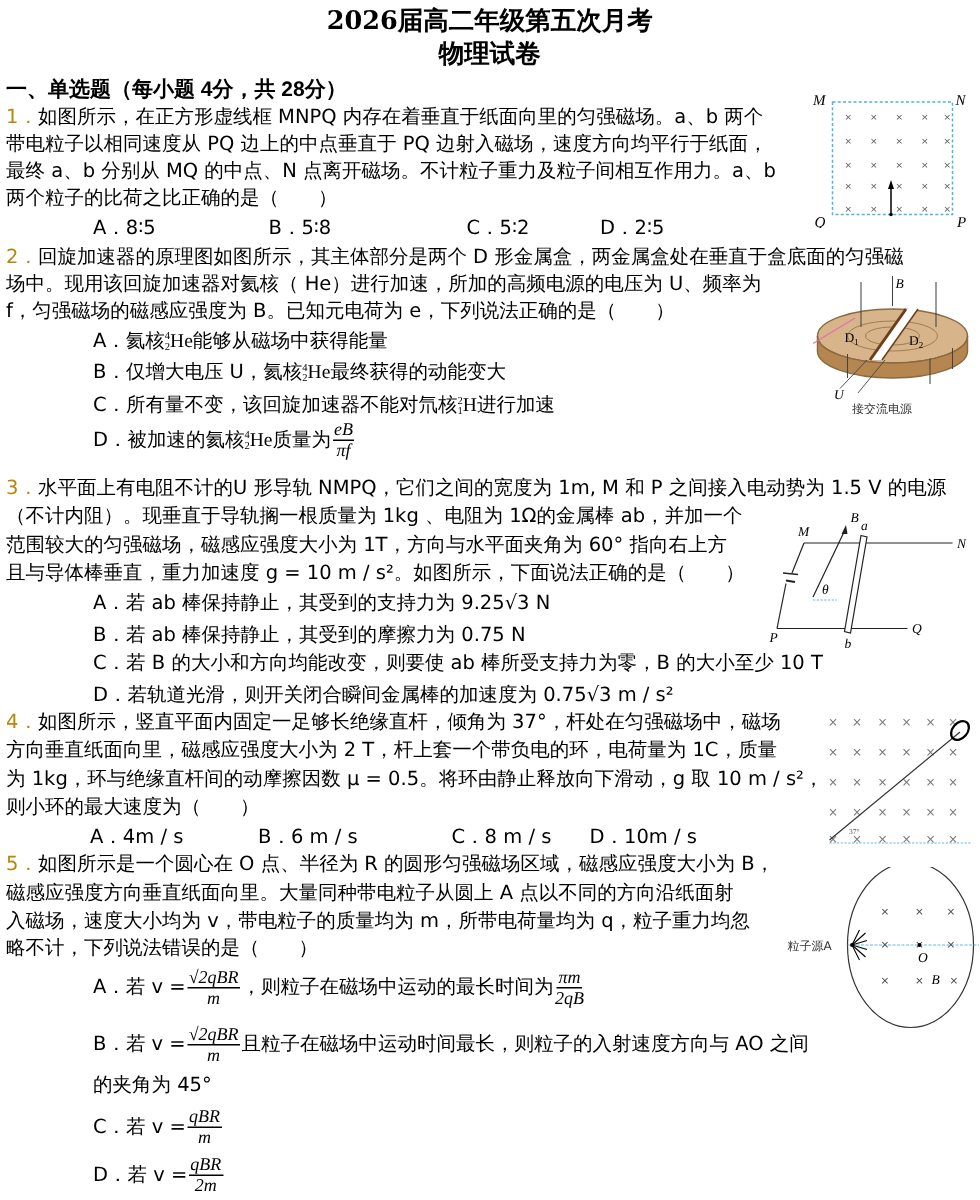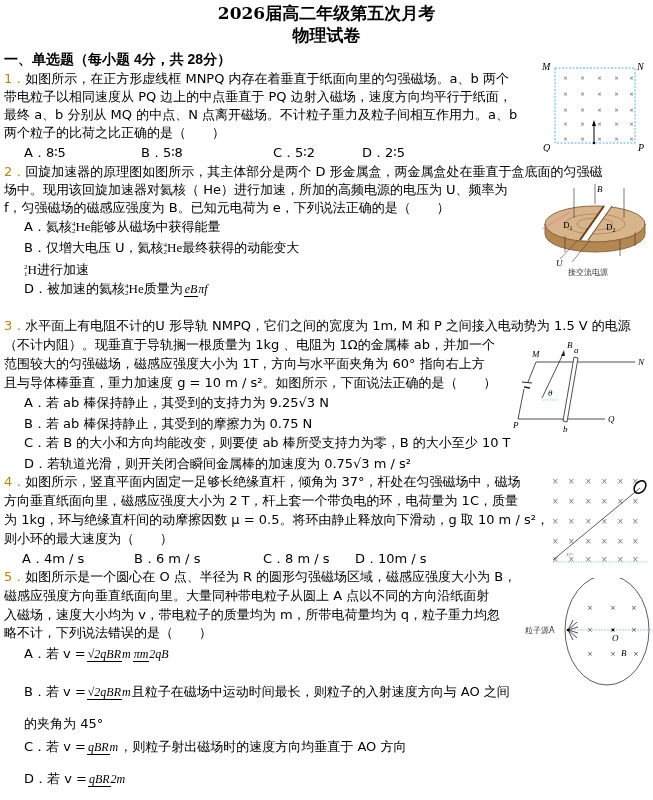--- a/index.html
+++ b/index.html
@@ -4,23 +4,23 @@
 <style>
   html, body { margin:0; padding:0; background:#ffffff; }
   body { width:653px; height:800px; overflow:hidden; position:relative;
          font-family:"DejaVu Sans", sans-serif; color:#000; font-size:13px; }
   .title { position:absolute; left:0; width:653px; text-align:center;
            font-family:"DejaVu Serif", serif; font-weight:bold; }
   .t1 { top:2px; font-size:17px; }
   .t2 { top:24px; font-size:17px;font-family:Liberation Serif, serif; }
   .sec { position:absolute; left:4px; top:51px; font-size:14px; font-weight:bold; font-family:Liberation Sans, sans-serif; }
   .line { position:absolute; left:4px; white-space:nowrap; font-size:13px; line-height:17px; }
-  .opt { position:absolute; white-space:nowrap; font-size:13px; line-height:17px; }
+  .opt { position:absolute; white-space:nowrap; font-size:13px; line-height:17px;margin-left:38px; }
   .num { color:#b8860b; }
-  .frac { display:inline-flex; flex-direction:row; align-items:center; vertical-align:middle;
+  .frac { display:inline-flex; flex-direction:column; align-items:center; vertical-align:middle;
           font-family:"Liberation Serif", serif; font-style:italic; font-size:12px; line-height:13px; margin:0 1px; }
   .frac .n { border-bottom:1px solid #000; padding:0 1px; }
   .iso { font-family:"Liberation Serif", serif; }
   .iso .stack { display:inline-flex; flex-direction:column; font-size:7px; line-height:7px; vertical-align:middle; }
   .fig { position:absolute; }
 </style>
 </head>
 <body>
 
 <div class="title t1">2026届高二年级第五次月考</div>
@@ -89,21 +89,21 @@
           <span>2</span>
         </span><span>He</span></span><span>能够从磁场中获得能量</span>
   </div>
   <div class="opt" style="left:24px;top:239px">
     <span>B．仅增大电压 U，氦核</span><span class="iso"><span class="stack">
           <span>4</span>
           <span>2</span>
         </span><span>He</span></span><span>最终获得的动能变大</span>
   </div>
   <div class="opt" style="left:24px;top:261px">
-    <span class="iso"><span class="stack">
+    <span>C．所有量不变，该回旋加速器不能对氘核</span><span class="iso"><span class="stack">
           <span>2</span>
           <span>1</span>
         </span><span>H</span></span><span>进行加速</span>
   </div>
   <div class="opt" style="left:24px;top:280px">
     <span>D．被加速的氦核</span><span class="iso"><span class="stack">
           <span>4</span>
           <span>2</span>
         </span><span>He</span></span><span>质量为</span><span class="frac">
         <span class="n">eB</span>
@@ -225,37 +225,37 @@
 <div>
   <div class="line" style="top:568px"><span class="num">5．</span><span>如图所示是一个圆心在 O 点、半径为 R 的圆形匀强磁场区域，磁感应强度大小为 B，</span></div>
   <div class="line" style="top:587px">磁感应强度方向垂直纸面向里。大量同种带电粒子从圆上 A 点以不同的方向沿纸面射</div>
   <div class="line" style="top:606px">入磁场，速度大小均为 v，带电粒子的质量均为 m，所带电荷量均为 q，粒子重力均忽</div>
   <div class="line" style="top:624px">略不计，下列说法错误的是（　　）</div>
 
   <div class="opt" style="left:24px;top:645px">
     <span>A．若 v =</span><span class="frac">
         <span class="n">√2qBR</span>
         <span>m</span>
-      </span><span class="frac">
+      </span><span>，则粒子在磁场中运动的最长时间为</span><span class="frac">
         <span class="n">πm</span>
         <span>2qB</span>
       </span>
   </div>
   <div class="opt" style="left:24px;top:683px">
     <span>B．若 v =</span><span class="frac">
         <span class="n">√2qBR</span>
         <span>m</span>
       </span><span>且粒子在磁场中运动时间最长，则粒子的入射速度方向与 AO 之间</span>
   </div>
   <div class="opt" style="left:24px;top:715px">的夹角为 45°</div>
   <div class="opt" style="left:24px;top:738px">
     <span>C．若 v =</span><span class="frac">
         <span class="n">qBR</span>
         <span>m</span>
-      </span><span>，则粒子射出磁场时的速度方向均垂直于 AO 方向</span>
+      </span>
   </div>
   <div class="opt" style="left:24px;top:770px">
     <span>D．若 v =</span><span class="frac">
         <span class="n">qBR</span>
         <span>2m</span>
       </span>
   </div>
 
   <svg class="fig" style="left:525px;top:578px" width="128" height="112">
     <ellipse cx="82" cy="52" rx="42" ry="55" fill="none" stroke="#333" stroke-width="0.8"></ellipse>

